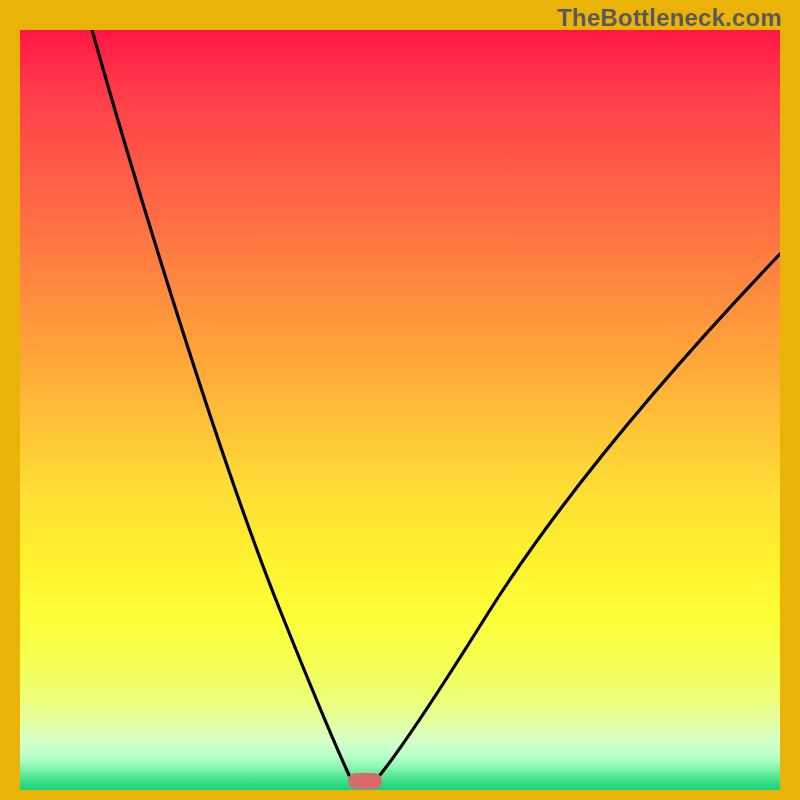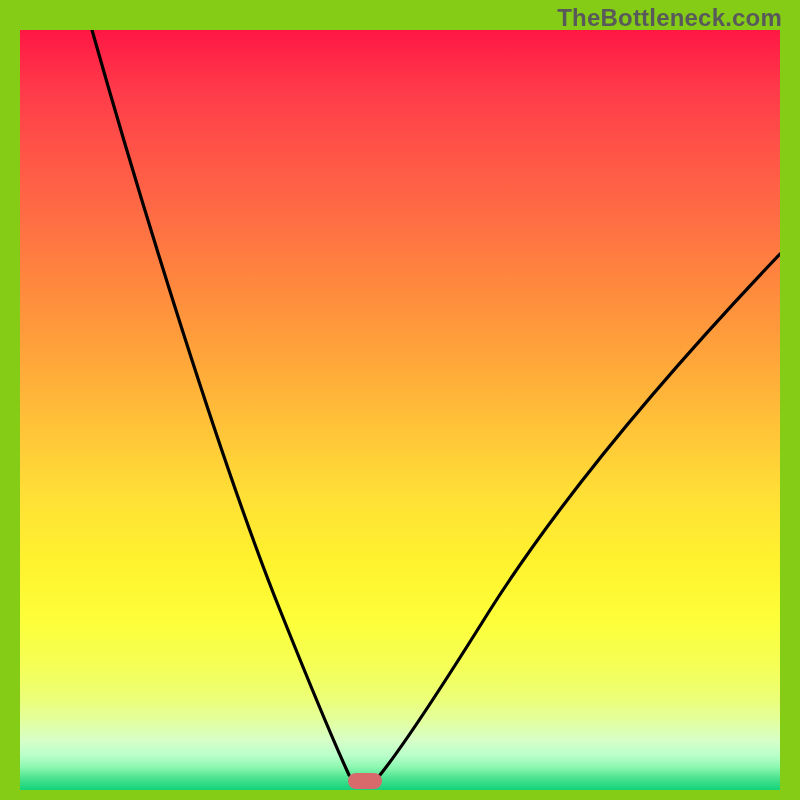--- a/index.html
+++ b/index.html
@@ -1,21 +1,21 @@
 <!DOCTYPE html>
 <html><head>
 <meta charset="utf-8">
 <style>
   * { margin: 0; padding: 0; box-sizing: border-box; }
   html, body { width: 800px; height: 800px; overflow: hidden; background: #000; }
   .frame {
     position: relative;
     width: 800px;
     height: 800px;
-    background: #84cc16;
+    background: #eab308;
     text-align: center;
   }
   .watermark {
     position: absolute;
     top: 4px;
     right: 18px;
     font-family: Arial, Helvetica, sans-serif;
     font-size: 24px;
     font-weight: 600;
     color: #59595b;

